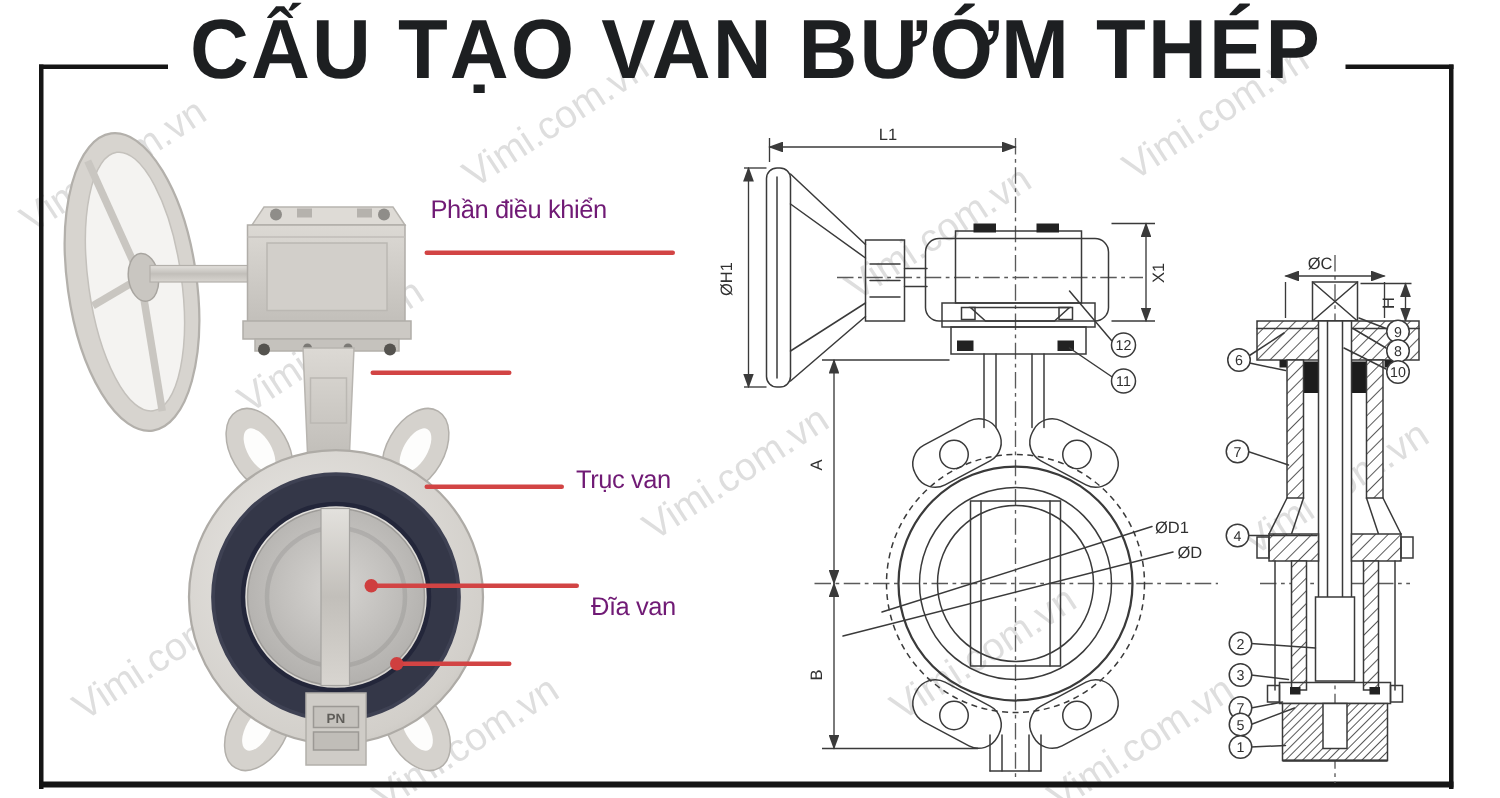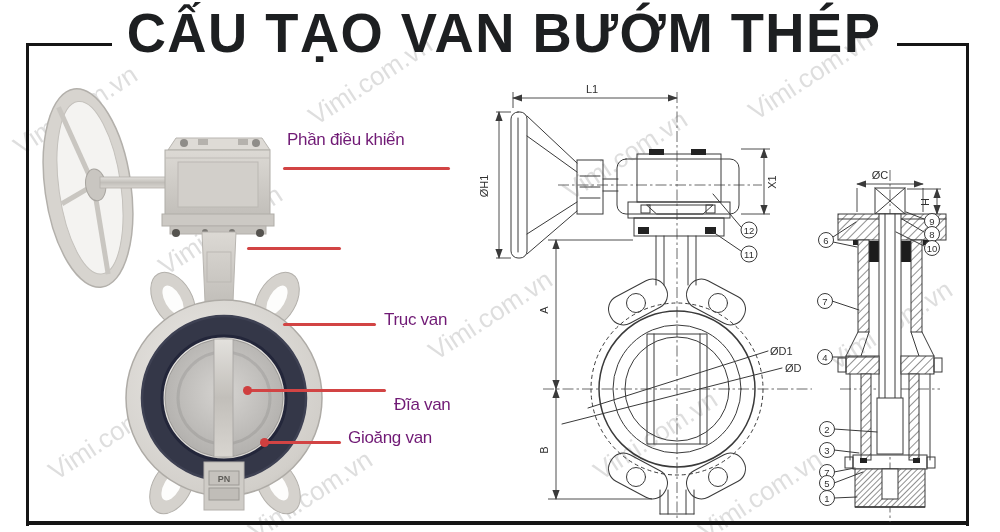--- a/index.html
+++ b/index.html
@@ -358,17 +358,16 @@
 
   <div class="redline" style="left:247px;top:247px;width:94px"></div>
 
   <div class="plabel" style="left:384px;top:310px">Trục van</div>
   <div class="redline" style="left:283px;top:323px;width:93px"></div>
 
   <div class="plabel" style="left:394px;top:395px">Đĩa van</div>
   <div class="redline" style="left:249px;top:389px;width:137px"></div>
   <div class="reddot" style="left:243px;top:386px"></div>
 
-  <div class="plabel" style="left:348px;top:428px">Gioăng van</div>
   <div class="redline" style="left:264px;top:441px;width:77px"></div>
   <div class="reddot" style="left:260px;top:438px"></div>
 
 </div>
 
 </body></html>

